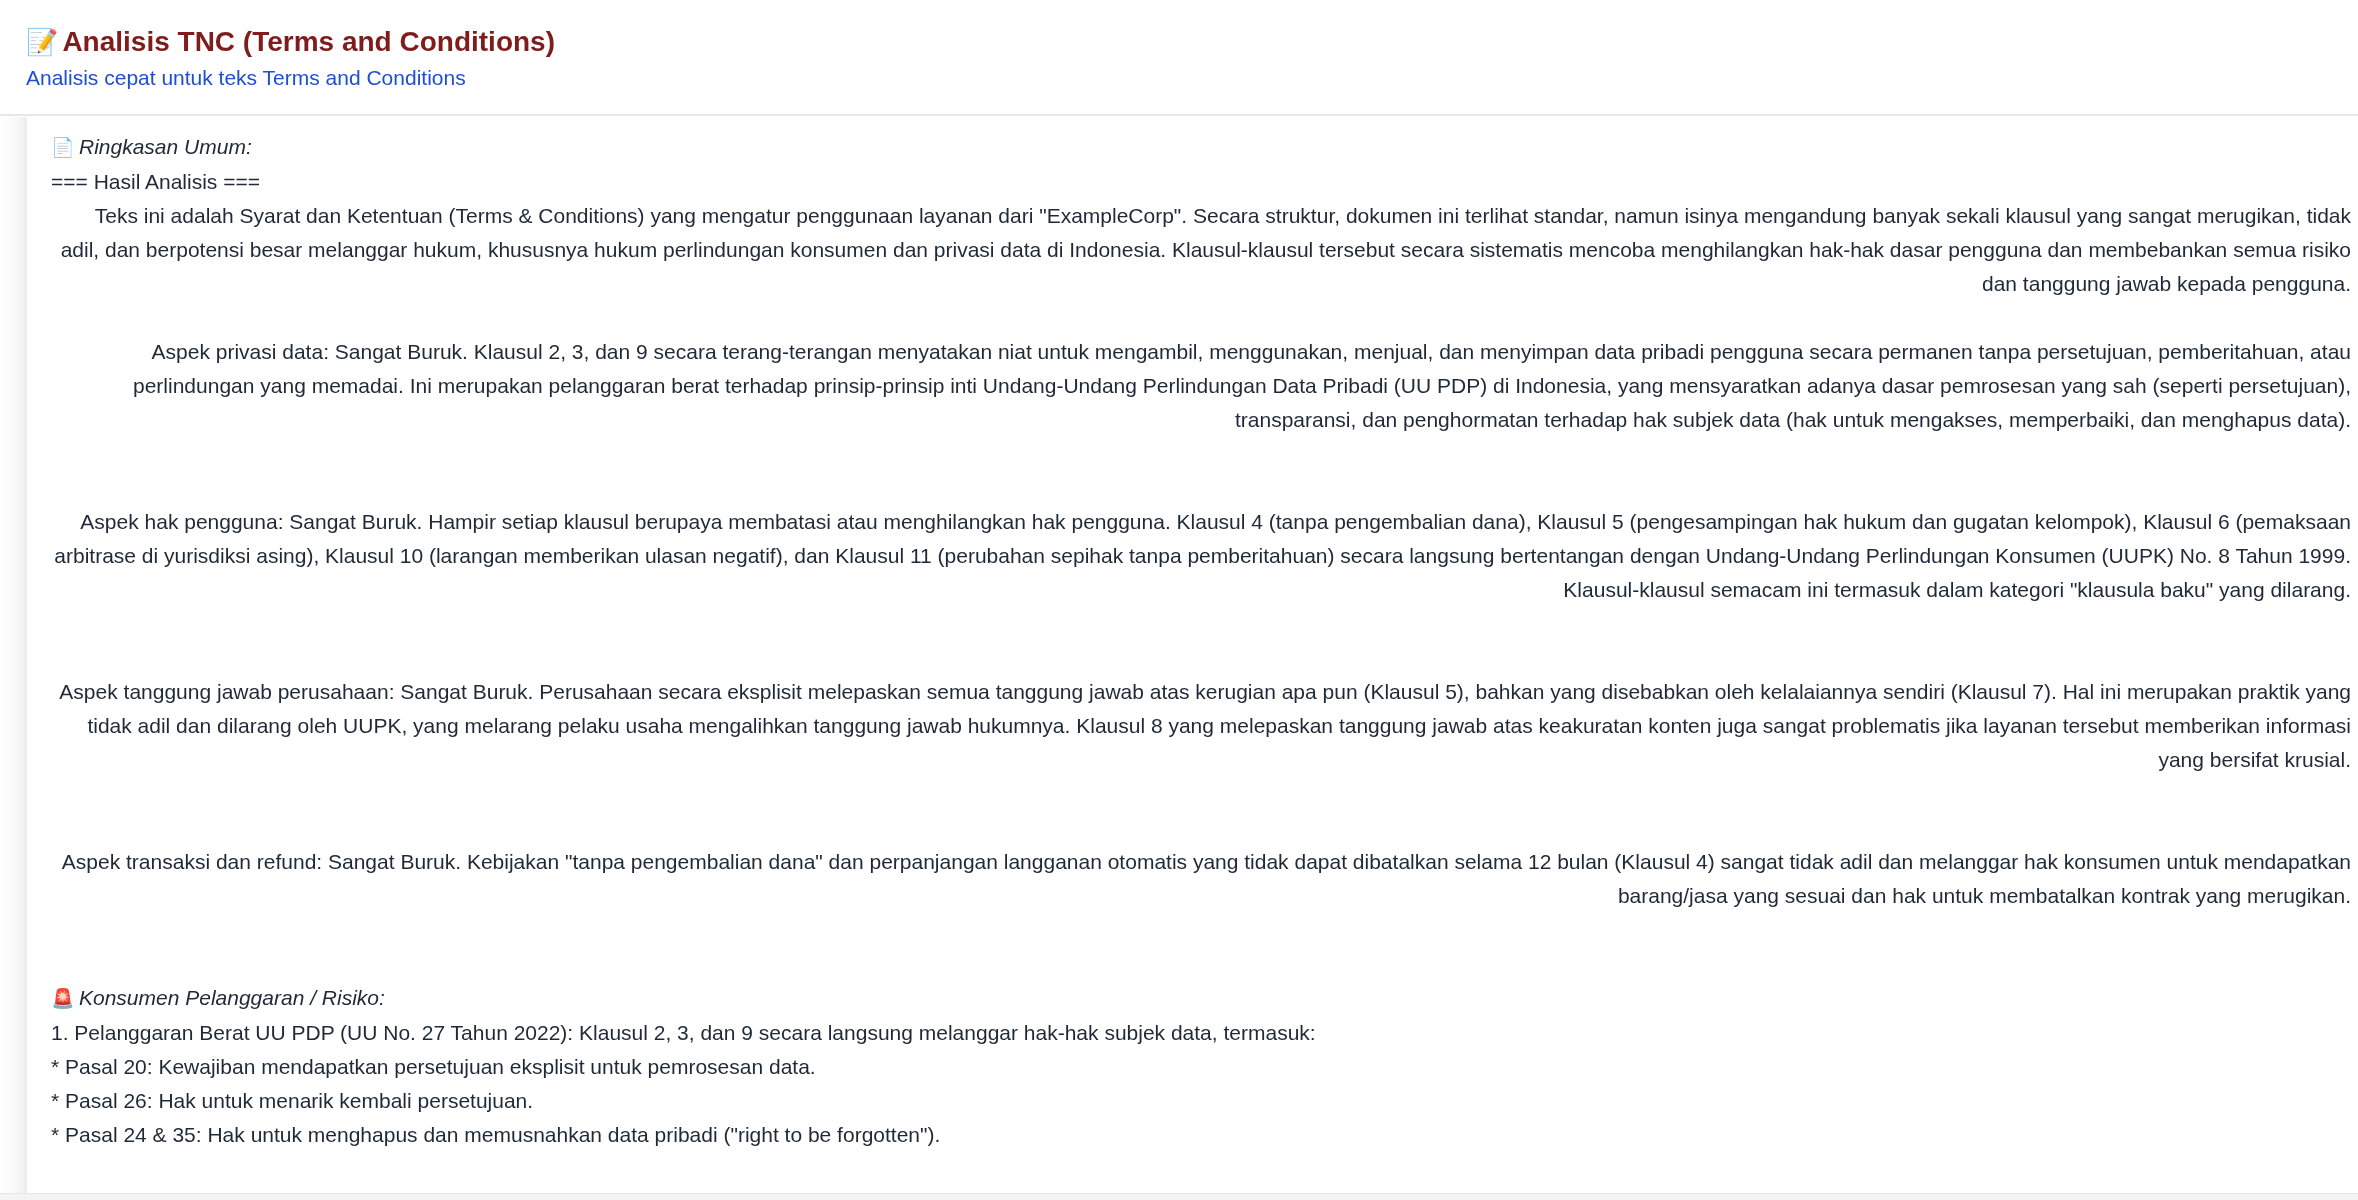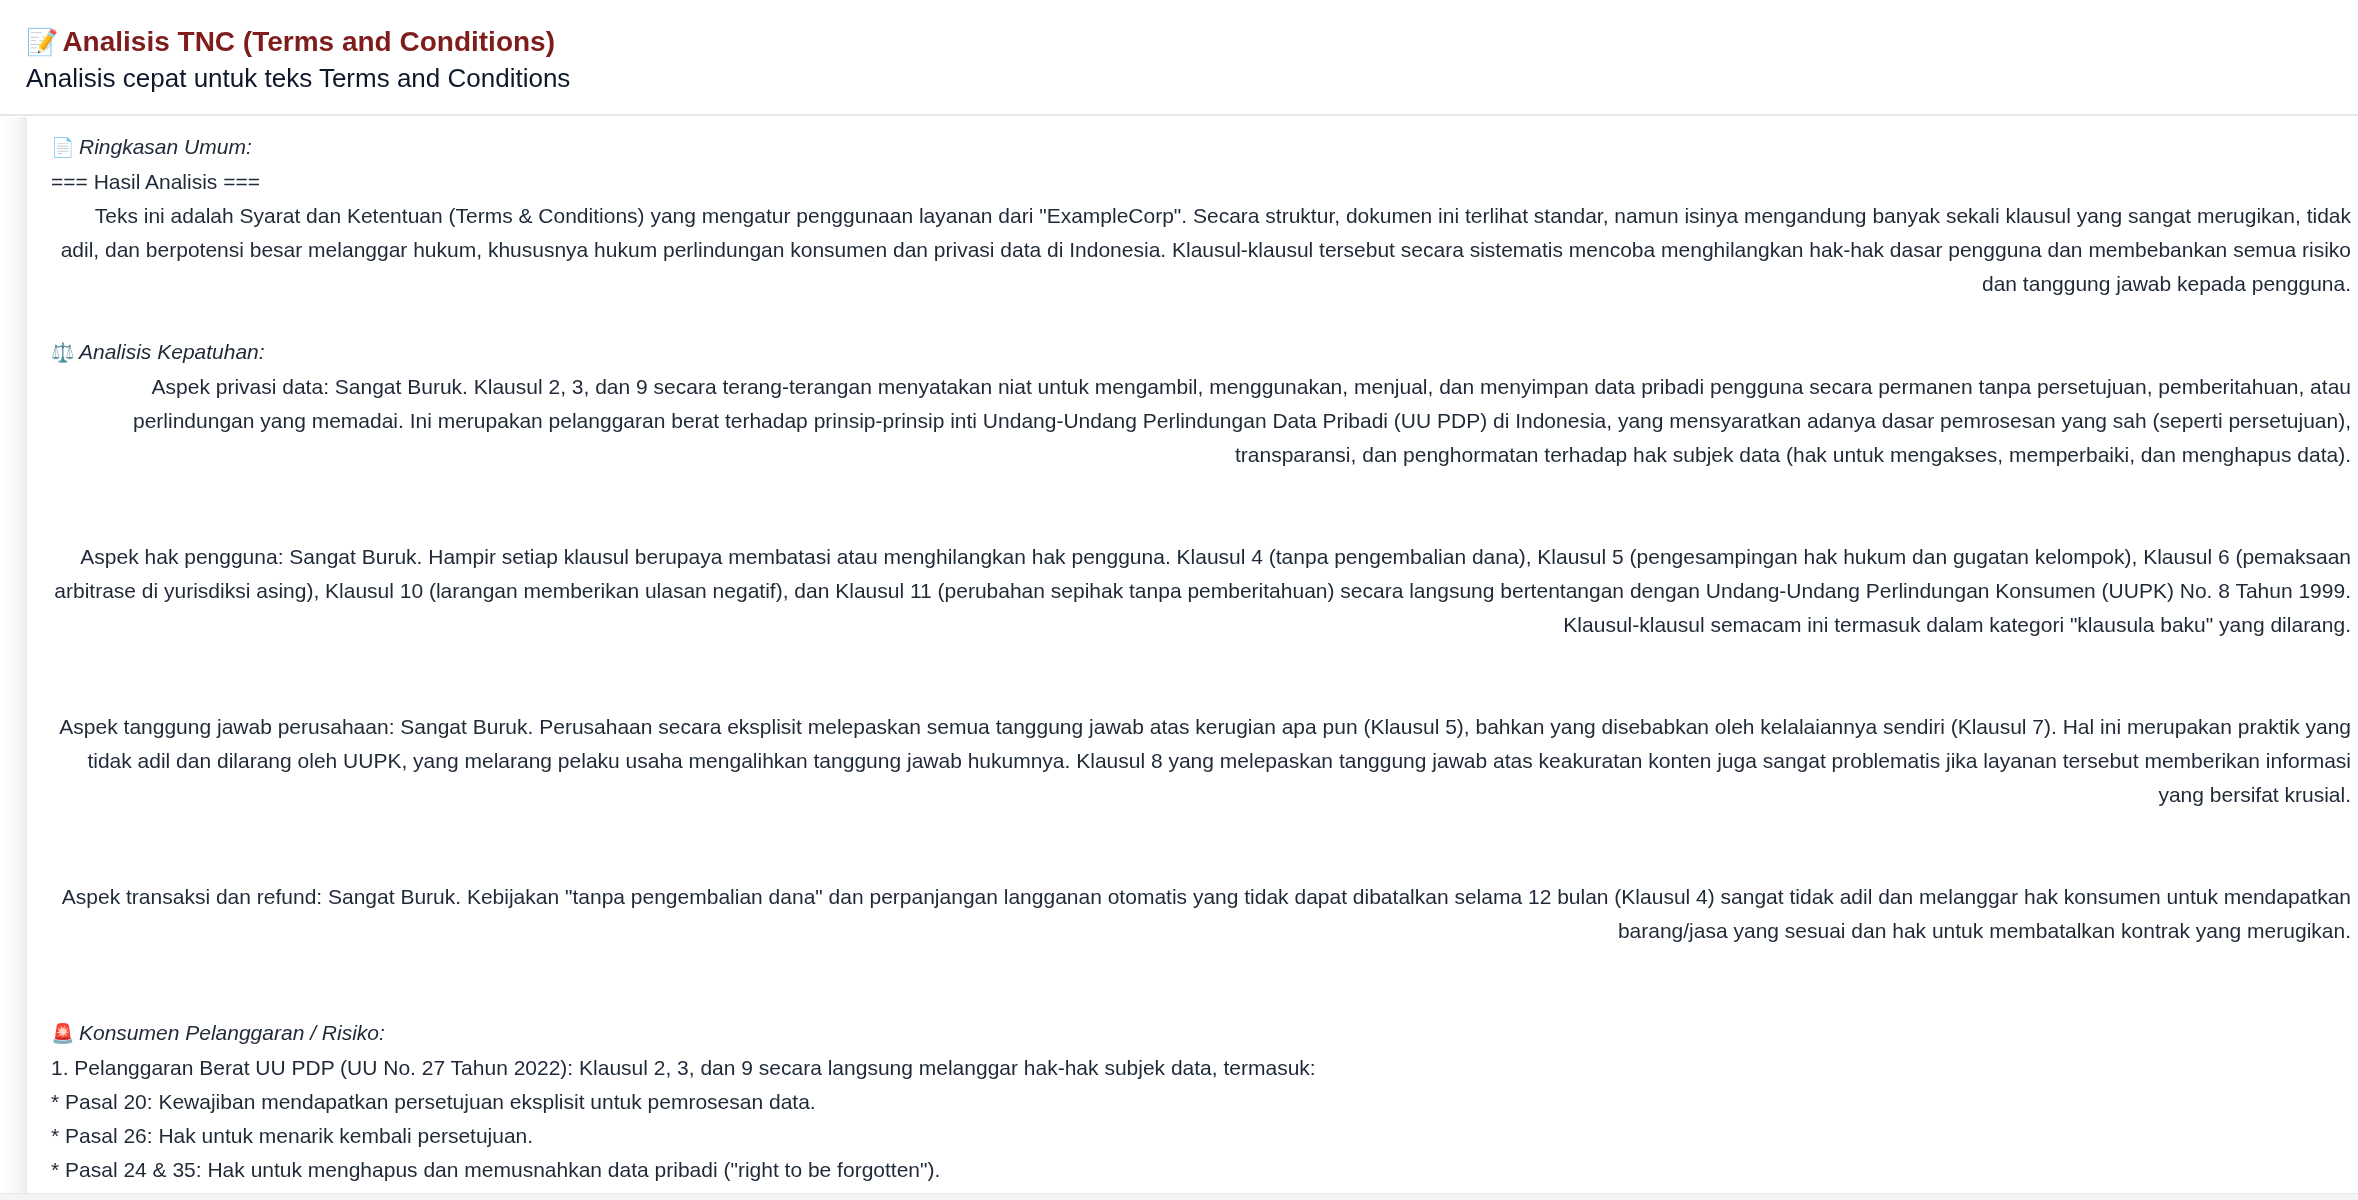--- a/index.html
+++ b/index.html
@@ -32,22 +32,22 @@
     white-space: nowrap;
   }
   .title .emoji {
     font-size: 26px;
     margin-right: 4px;
   }
   .subtitle {
     position: absolute;
     left: 26px;
     top: 63px;
-    font-size: 26px;
-    color: #0f172a;
+    font-size: 21px;
+    color: #1d4ed8;
     line-height: 30px;
     white-space: nowrap;
   }
   .gutter {
     position: absolute;
     left: 0;
     top: 117px;
     width: 26px;
     height: 1083px;
     background: linear-gradient(to right, #ffffff 0%, #f7f7f8 70%, #eeeeef 100%);
@@ -104,23 +104,20 @@
 
     <span class="line section-head">
       <span class="ico">📄</span><em>Ringkasan Umum:</em>
     </span>
 
     <span class="line">=== Hasil Analisis ===</span>
     <span class="para">Teks ini adalah Syarat dan Ketentuan (Terms &amp; Conditions) yang mengatur penggunaan layanan dari "ExampleCorp". Secara struktur, dokumen ini terlihat standar, namun isinya mengandung banyak sekali klausul yang sangat merugikan, tidak adil, dan berpotensi besar melanggar hukum, khususnya hukum perlindungan konsumen dan privasi data di Indonesia. Klausul-klausul tersebut secara sistematis mencoba menghilangkan hak-hak dasar pengguna dan membebankan semua risiko dan tanggung jawab kepada pengguna.</span>
 
     <span class="blank"></span>
 
-    <span class="line section-head">
-      <span class="ico">⚖️</span><em>Analisis Kepatuhan:</em>
-    </span>
 
     <span class="para"><b>Aspek privasi data</b><span>: </span><b>Sangat Buruk.</b><span> Klausul 2, 3, dan 9 secara terang-terangan menyatakan niat untuk mengambil, menggunakan, menjual, dan menyimpan data pribadi pengguna secara permanen tanpa persetujuan, pemberitahuan, atau perlindungan yang memadai. Ini merupakan pelanggaran berat terhadap prinsip-prinsip inti Undang-Undang Perlindungan Data Pribadi (UU PDP) di Indonesia, yang mensyaratkan adanya dasar pemrosesan yang sah (seperti persetujuan), transparansi, dan penghormatan terhadap hak subjek data (hak untuk mengakses, memperbaiki, dan menghapus data).</span></span>
 
     <span class="blank"></span>
     <span class="blank"></span>
 
     <span class="para"><b>Aspek hak pengguna</b><span>: </span><b>Sangat Buruk.</b><span> Hampir setiap klausul berupaya membatasi atau menghilangkan hak pengguna. Klausul 4 (tanpa pengembalian dana), Klausul 5 (pengesampingan hak hukum dan gugatan kelompok), Klausul 6 (pemaksaan arbitrase di yurisdiksi asing), Klausul 10 (larangan memberikan ulasan negatif), dan Klausul 11 (perubahan sepihak tanpa pemberitahuan) secara langsung bertentangan dengan Undang-Undang Perlindungan Konsumen (UUPK) No. 8 Tahun 1999. Klausul-klausul semacam ini termasuk dalam kategori "klausula baku" yang dilarang.</span></span>
 
     <span class="blank"></span>
     <span class="blank"></span>

